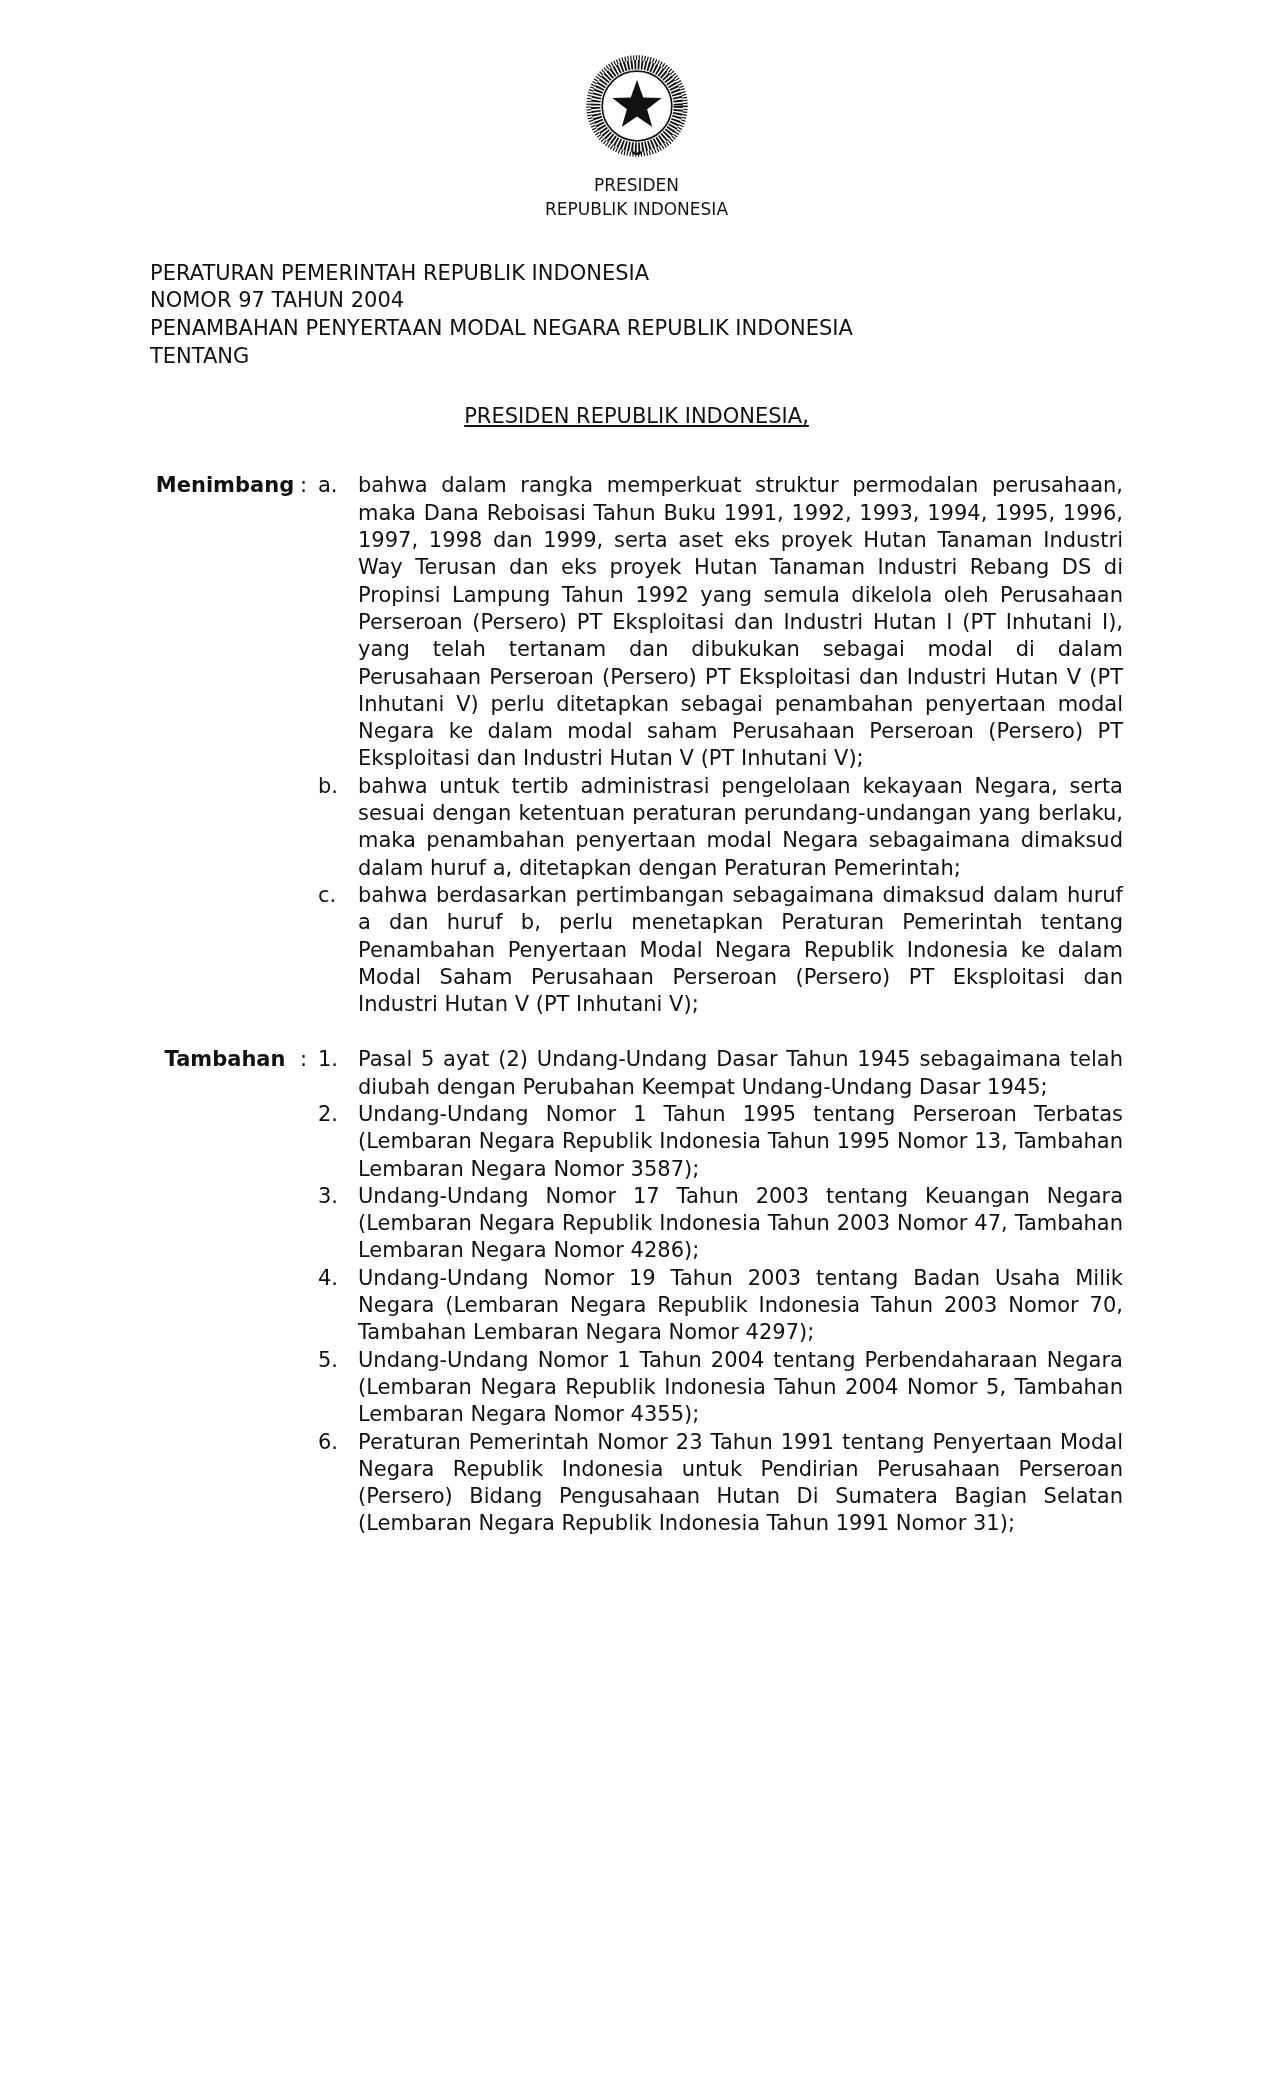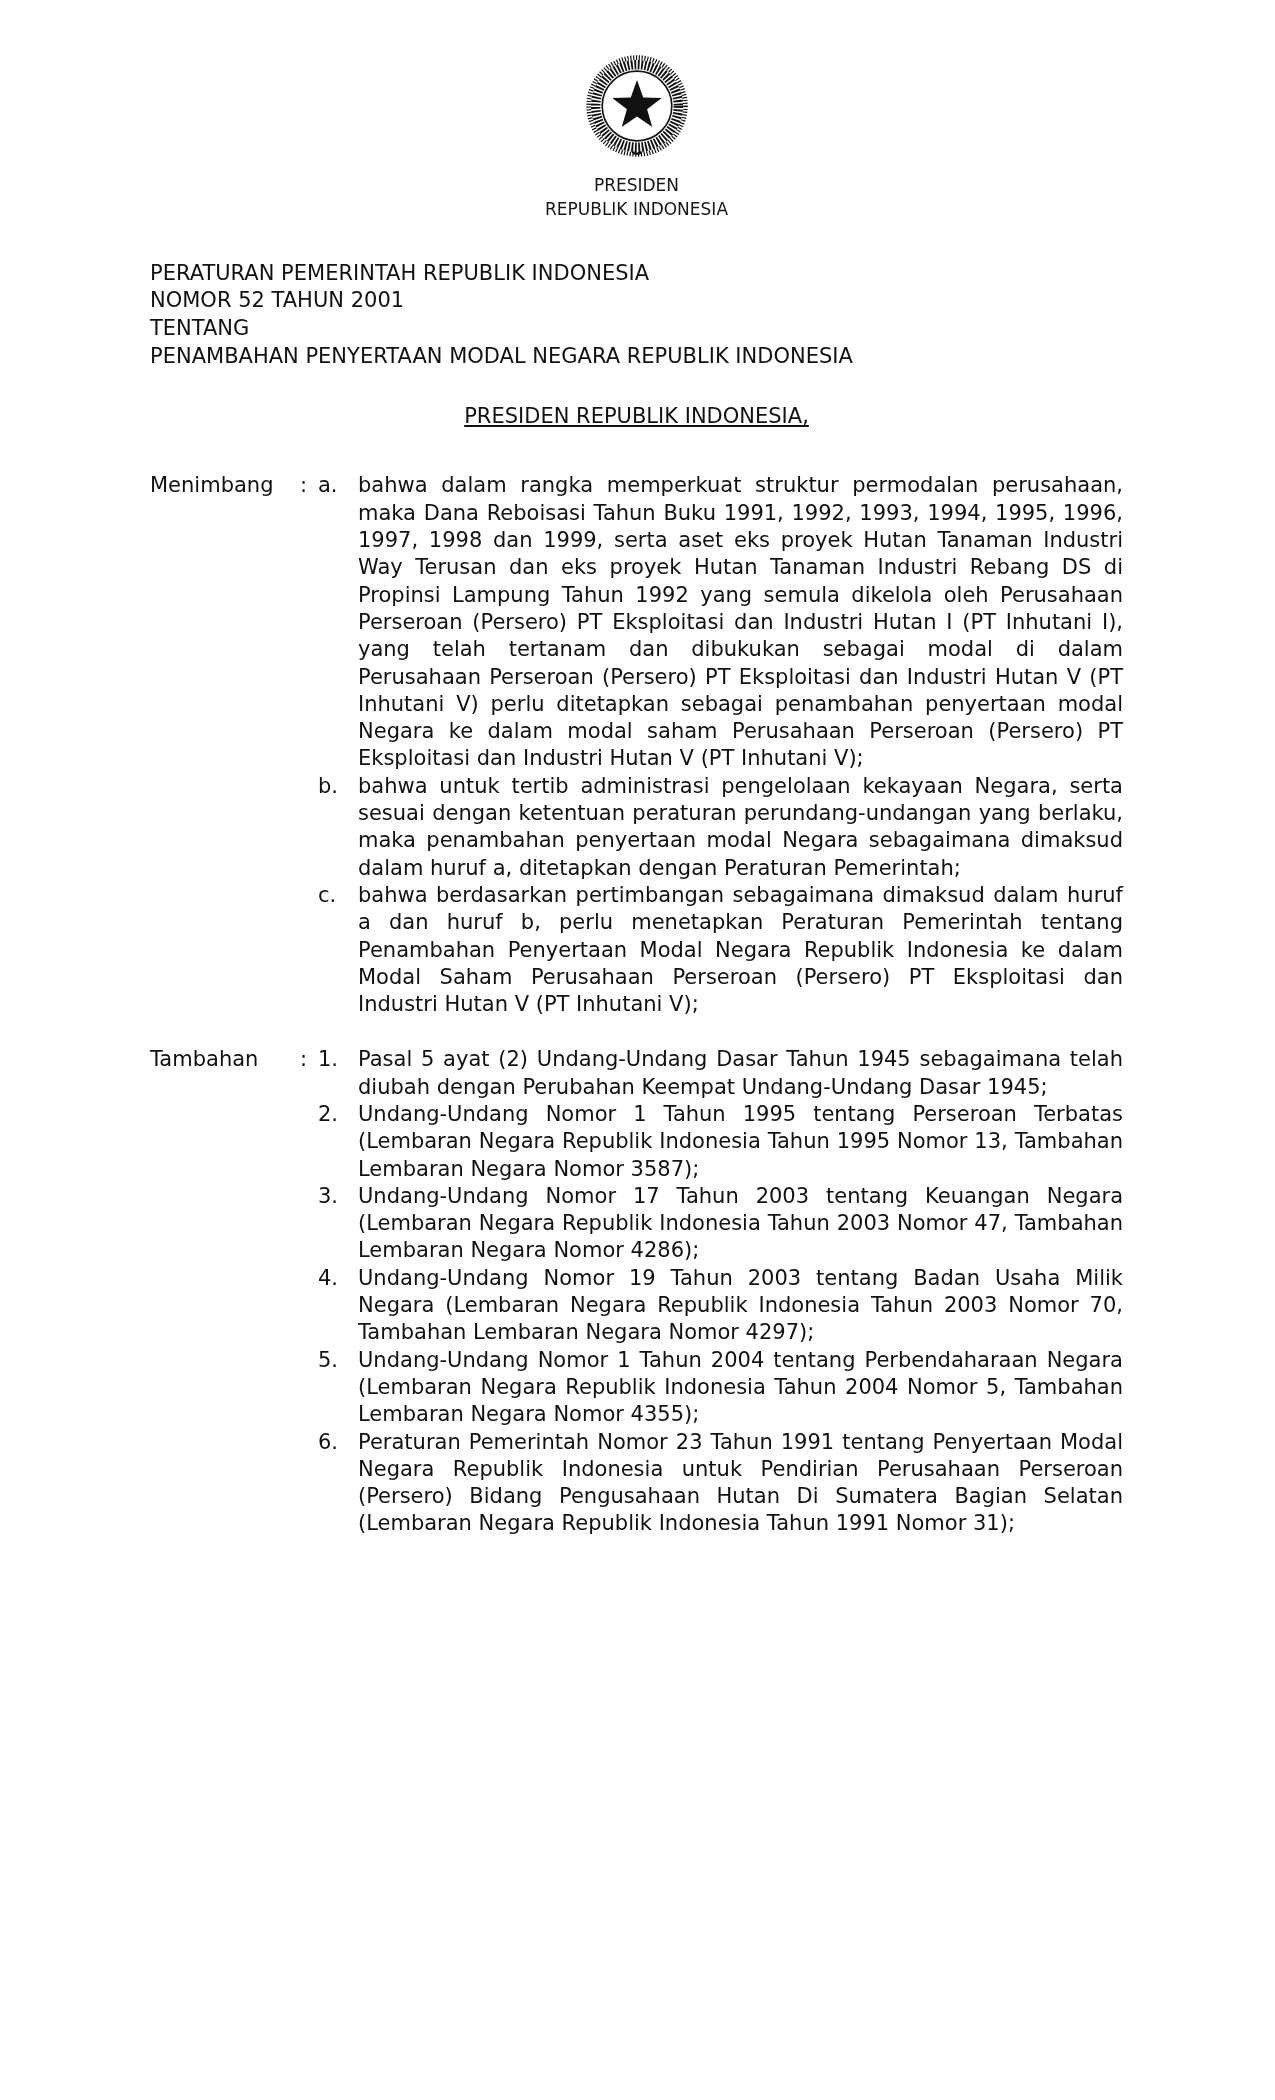--- a/index.html
+++ b/index.html
@@ -10,21 +10,21 @@
   }
   .emblem { width:118px; height:120px; margin:0 auto 8px auto; }
   .emblem svg { width:100%; height:100%; display:block; }
   .letterhead { text-align:center; font-size:17px; line-height:1.4; color:#161616; }
   .title-block { text-align:left; font-size:21px; line-height:1.32; margin-top:38px; }
   .salutation { text-align:center; font-size:21px; margin-top:34px; margin-bottom:44px;text-decoration:underline; }
   .section {
     display:grid; grid-template-columns:150px 18px 1fr;
     font-size:21px; line-height:1.3; margin-bottom:28px;
   }
-  .sec-label { text-align:left; }
+  .sec-label { text-align:center;font-weight:bold; }
   .sec-colon { text-align:left; }
   .sec-items { min-width:0; }
   .item { display:flex; align-items:flex-start; }
   .item .marker { flex:0 0 40px; }
   .item .text { flex:1; text-align:justify; }
   .catchword { text-align:right; font-size:28px; margin-top:210px; padding-right:2px; }
 </style>
 </head>
 <body>
 
@@ -42,23 +42,23 @@
     </svg>
   </div>
 
   <div class="letterhead">
     <div>PRESIDEN</div>
     <div>REPUBLIK INDONESIA</div>
   </div>
 
   <div class="title-block">
     <div>PERATURAN PEMERINTAH REPUBLIK INDONESIA</div>
-    <div>NOMOR 52 TAHUN 2001</div>
+    <div>NOMOR 97 TAHUN 2004</div>
+    <div>PENAMBAHAN PENYERTAAN MODAL NEGARA REPUBLIK INDONESIA</div>
     <div>TENTANG</div>
-    <div>PENAMBAHAN PENYERTAAN MODAL NEGARA REPUBLIK INDONESIA</div>
   </div>
 
   <div class="salutation">PRESIDEN REPUBLIK INDONESIA,</div>
 
   <div class="section">
     <div class="sec-label">Menimbang</div>
     <div class="sec-colon">:</div>
     <div class="sec-items">
       <div class="item">
         <div class="marker">a.</div>

